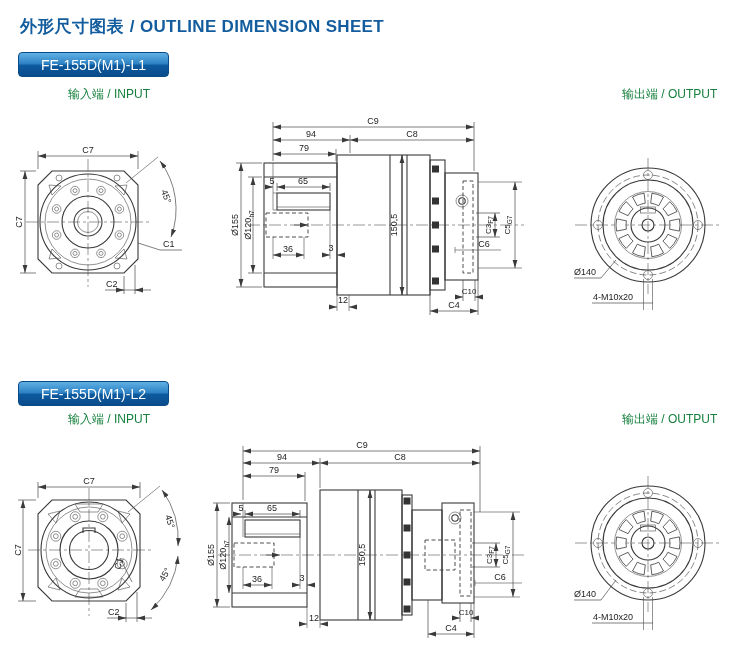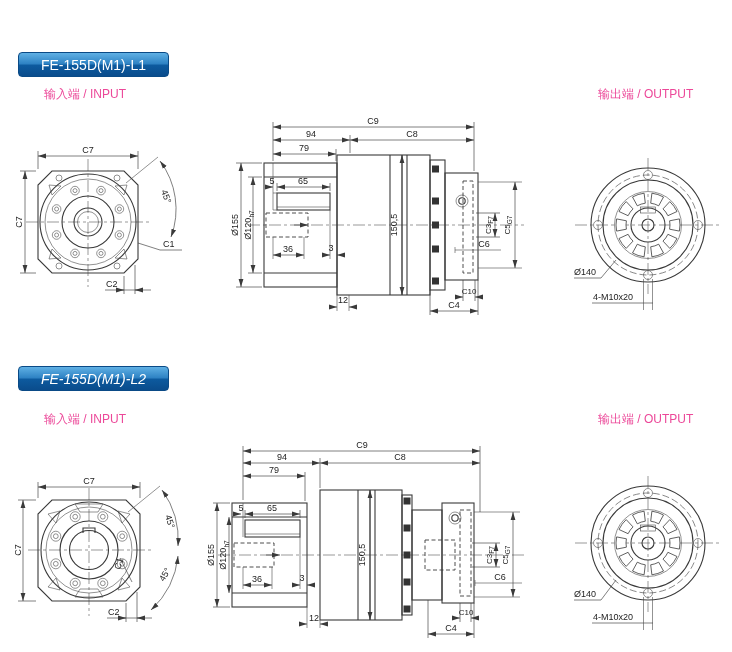--- a/index.html
+++ b/index.html
@@ -5,22 +5,22 @@
   html,body{margin:0;padding:0;background:#fff;}
   .sheet{position:relative;width:732px;height:652px;background:#fff;overflow:hidden;
          font-family:"Liberation Sans",sans-serif;}
   .title{position:absolute;left:20px;top:4px;font-size:17px;font-weight:bold;color:#135d9e;
          letter-spacing:.3px;white-space:nowrap;}
   .title .zh{margin-right:6px;}
   .badge{position:absolute;left:18px;width:151px;height:25px;border-radius:4px;
          background:linear-gradient(180deg,#5fb0e4 0%,#2f83c4 46%,#0d5a9e 54%,#0a4c8c 100%);
          border:1px solid #0a4a86;color:#fff;font-size:14px;line-height:25px;text-align:center;
          box-sizing:border-box;}
-  .badge.b1{top:52px;} .badge.b2{top:366px;font-style:italic;}
-  .endlabel{position:absolute;font-size:12px;color:#ec4899;white-space:nowrap;}
+  .badge.b1{top:52px;} .badge.b2{top:381px;}
+  .endlabel{position:absolute;font-size:12px;color:#15803d;white-space:nowrap;margin-left:24px;}
   .draw{position:absolute;}
   
   .obj{fill:none;stroke:#3a3a3a;stroke-width:1.1;}
   .thin{fill:none;stroke:#4a4a4a;stroke-width:.6;}
   .cl{fill:none;stroke:#555;stroke-width:.6;stroke-dasharray:12 3 3 3;}
   .cl2{fill:none;stroke:#555;stroke-width:.7;stroke-dasharray:7 3;}
   .dsh{fill:none;stroke:#3a3a3a;stroke-width:.9;stroke-dasharray:4 2.5;}
   .dim{fill:none;stroke:#3a3a3a;stroke-width:.65;}
   .dar{marker-start:url(#ar);marker-end:url(#ar);}
   .dimt{font-family:"Liberation Sans",sans-serif;font-size:9px;fill:#1d1d1d;}
@@ -36,20 +36,21 @@
 <svg width="0" height="0" style="position:absolute">
   <defs>
     <marker id="ar" viewBox="0 0 8 8" refX="8" refY="4" markerWidth="8" markerHeight="8" orient="auto-start-reverse" markerUnits="userSpaceOnUse">
       <path d="M0,1.6 L8,4 L0,6.4 Z" fill="#3a3a3a"></path>
     </marker>
   </defs>
 </svg>
 
 <div class="sheet">
 
+  <h1 class="title"><span class="zh">外形尺寸图表</span><span class="sep">/</span> <span class="en">OUTLINE DIMENSION SHEET</span></h1>
 
   <div class="badge b1">FE-155D(M1)-L1</div>
   <div class="endlabel" style="left:44px;top:86px">输入端 / INPUT</div>
   <div class="endlabel" style="left:598px;top:86px">输出端 / OUTPUT</div>
 
   <svg class="draw" style="left:12px;top:133px" width="185" height="180" viewBox="0 0 185 180">
     <line class="cl" x1="14" y1="89" x2="140" y2="89"></line>
     <line class="cl" x1="76" y1="26" x2="76" y2="154"></line>
     <path class="obj" d="M40,38 H112 L126,52 V126 L112,140 H40 L26,126 V52 Z"></path>
     <circle class="obj" cx="76" cy="89" r="48"></circle>

